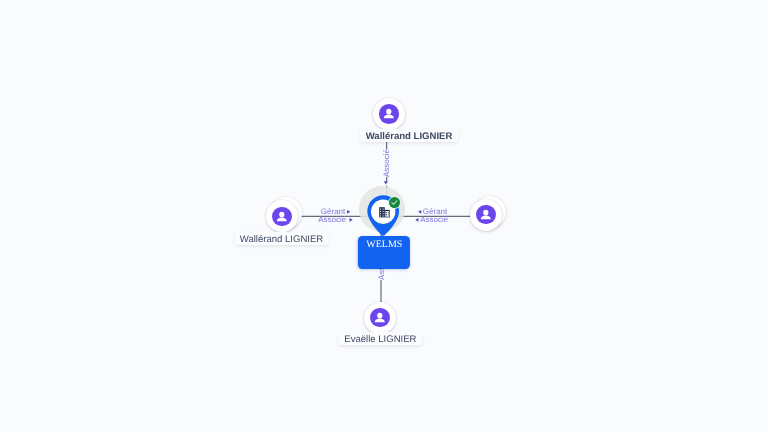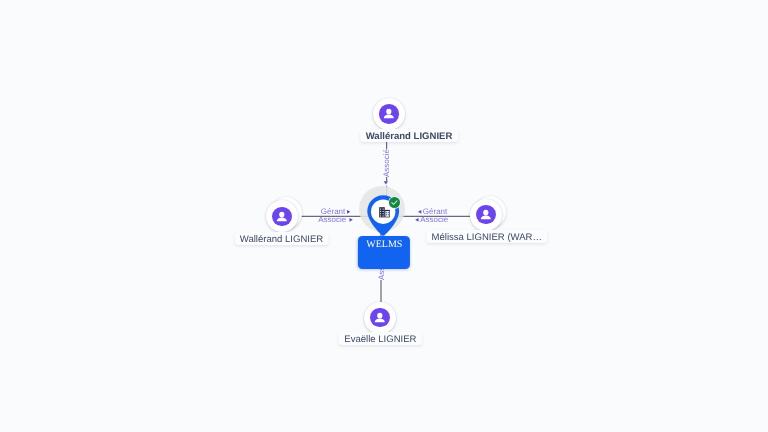--- a/index.html
+++ b/index.html
@@ -99,21 +99,20 @@
     <div class="pc"></div>
     <div class="pav">
       <svg width="19.6" height="19.6" viewBox="0 0 196 196">
           <g fill="#ffffff">
         <ellipse cx="98" cy="76" rx="26" ry="28.5"></ellipse>
         <path d="M98 104c-27 0-49 17-49 31v7h98v-7c0-14-22-31-49-31z"></path>
       </g>
         </svg>
     </div>
   </div>
-  <div class="nlabel" style="left:486.8px;top:230.4px;">Mélissa LIGNIER (WAR…</div>
 
   <div class="person" style="left:380.2px;top:317.7px;">
     <div class="pc"></div>
     <div class="pav">
       <svg width="19.6" height="19.6" viewBox="0 0 196 196">
           <g fill="#ffffff">
         <ellipse cx="98" cy="76" rx="26" ry="28.5"></ellipse>
         <path d="M98 104c-27 0-49 17-49 31v7h98v-7c0-14-22-31-49-31z"></path>
       </g>
         </svg>

